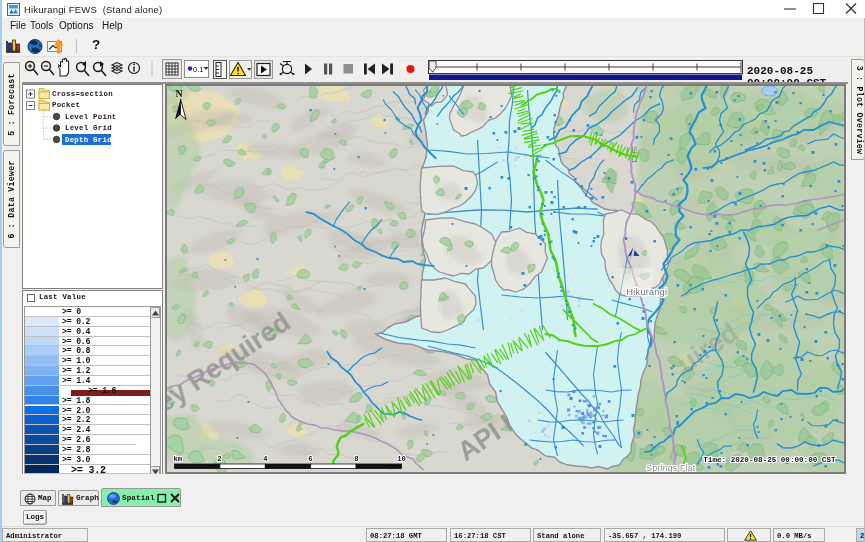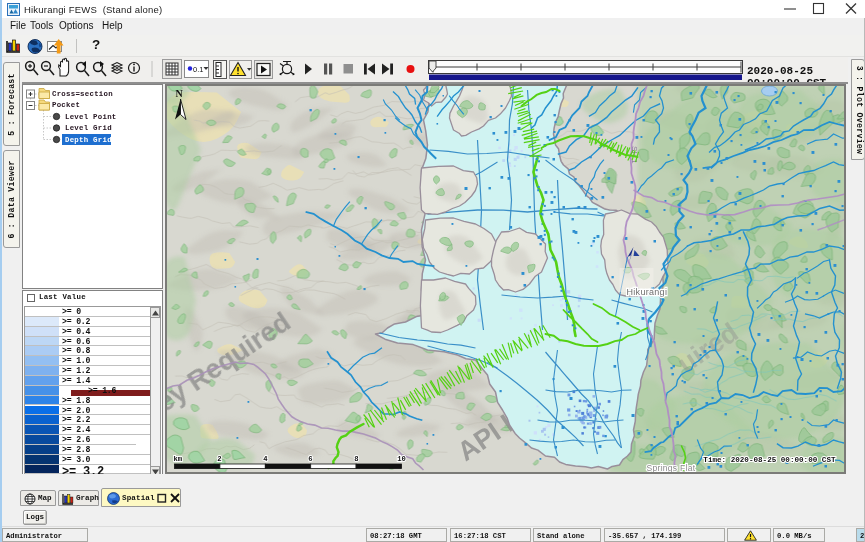--- a/index.html
+++ b/index.html
@@ -263,21 +263,21 @@
 <div class="abs mono" style="left:34px;top:108.35px;width:91px;height:9.85px;border-bottom:1px solid #c0c0c0;font-size:8.2px;padding-left:3px;letter-spacing:-0.2px">&gt;= 2.2</div>
 <div class="abs" style="left:0;top:118.20px;width:34px;height:9.85px;background:#0a55b4;border-bottom:1px solid #c0c0c0"></div>
 <div class="abs mono" style="left:34px;top:118.20px;width:91px;height:9.85px;border-bottom:1px solid #c0c0c0;font-size:8.2px;padding-left:3px;letter-spacing:-0.2px">&gt;= 2.4</div>
 <div class="abs" style="left:0;top:128.05px;width:34px;height:9.85px;background:#084a9e;border-bottom:1px solid #c0c0c0"></div>
 <div class="abs mono" style="left:34px;top:128.05px;width:77px;height:9.85px;border-bottom:1px solid #c0c0c0;font-size:8.2px;padding-left:3px;letter-spacing:-0.2px">&gt;= 2.6</div>
 <div class="abs" style="left:0;top:137.90px;width:34px;height:9.85px;background:#063f88;border-bottom:1px solid #c0c0c0"></div>
 <div class="abs mono" style="left:34px;top:137.90px;width:91px;height:9.85px;border-bottom:1px solid #c0c0c0;font-size:8.2px;padding-left:3px;letter-spacing:-0.2px">&gt;= 2.8</div>
 <div class="abs" style="left:0;top:147.75px;width:34px;height:9.85px;background:#053471;border-bottom:1px solid #c0c0c0"></div>
 <div class="abs mono" style="left:34px;top:147.75px;width:91px;height:9.85px;border-bottom:1px solid #c0c0c0;font-size:8.2px;padding-left:3px;letter-spacing:-0.2px">&gt;= 3.0</div>
 <div class="abs" style="left:0;top:157.60px;width:34px;height:9.85px;background:#04255c;border-bottom:1px solid #c0c0c0"></div>
-<div class="abs mono" style="left:34px;top:157.60px;width:91px;height:9.85px;border-bottom:1px solid #c0c0c0;font-size:12px;padding-left:3px;letter-spacing:-0.2px">&gt;= 3.2</div>
+<div class="abs mono" style="left:34px;top:157.60px;width:91px;height:9.85px;border-bottom:1px solid #c0c0c0;font-size:10px;padding-left:12px;letter-spacing:-0.2px">&gt;= 3.2</div>
 <div class="abs" style="left:125px;top:0;width:10px;height:170px;background:#f0f0f0;border-left:1px solid #999"></div>
 <div class="abs" style="left:125px;top:0;width:10px;height:11px;background:#e8e8e6;border:1px solid #999"></div>
 <svg class="abs" style="left:126px;top:2px" width="9" height="8">
         <path d="M4.5,1.5 L8,6.5 L1,6.5 Z" fill="#444"></path>
       </svg>
 <div class="abs" style="left:125px;top:159px;width:10px;height:11px;background:#e8e8e6;border:1px solid #999"></div>
 <svg class="abs" style="left:126px;top:161px" width="9" height="8">
         <path d="M4.5,6.5 L8,1.5 L1,1.5 Z" fill="#444"></path>
       </svg>
 </div>
@@ -1378,21 +1378,21 @@
 </div>
 <div class="btab abs" style="left:58px;top:490px;width:41px;height:16px">
   <svg class="abs" style="left:3px;top:2px" width="12" height="12" viewBox="0 0 12 12">
     <path d="M1,1 L1,11 L11,11" stroke="#111" stroke-width="1.3" fill="none"></path>
     <rect x="2.5" y="3" width="2.4" height="7" fill="#2230c8" stroke="#111" stroke-width="0.5"></rect>
     <rect x="5.5" y="1.5" width="2.4" height="8.5" fill="#f2d000" stroke="#111" stroke-width="0.5"></rect>
     <rect x="8.5" y="4" width="2.4" height="6" fill="#d02010" stroke="#111" stroke-width="0.5"></rect>
   </svg>
   <span class="abs" style="left:17px;top:3px">Graph</span>
 </div>
-<div class="btab abs" style="left:101px;top:488px;width:80px;height:19px;background:#fef9c3">
+<div class="btab abs" style="left:101px;top:488px;width:80px;height:19px;background:#86efac">
   <svg class="abs" style="left:5px;top:3px" width="13" height="13" viewBox="0 0 13 13">
     <circle cx="6.5" cy="6.5" r="6" fill="#2b6bd3"></circle>
     <path d="M2,3.5 Q5,1 8,2.5 Q10,4.5 7.5,6 Q4,7 2.5,5.5 Z" fill="#5d9ae8"></path>
     <path d="M5,8.5 Q8.5,7.5 11,9.5 Q8.5,12 5.5,10.8 Z" fill="#123c8a"></path>
     <circle cx="6.5" cy="6.5" r="6" fill="none" stroke="#0c2d60" stroke-width="0.7"></circle>
   </svg>
   <span class="abs" style="left:20px;top:4.5px;letter-spacing:0.1px">Spatial</span>
   <svg class="abs" style="left:55px;top:4px" width="24" height="11">
     <rect x="1" y="1.5" width="7.5" height="7.5" fill="none" stroke="#222" stroke-width="1.4"></rect>
     <line x1="14" y1="1" x2="22" y2="9" stroke="#111" stroke-width="1.8"></line>

